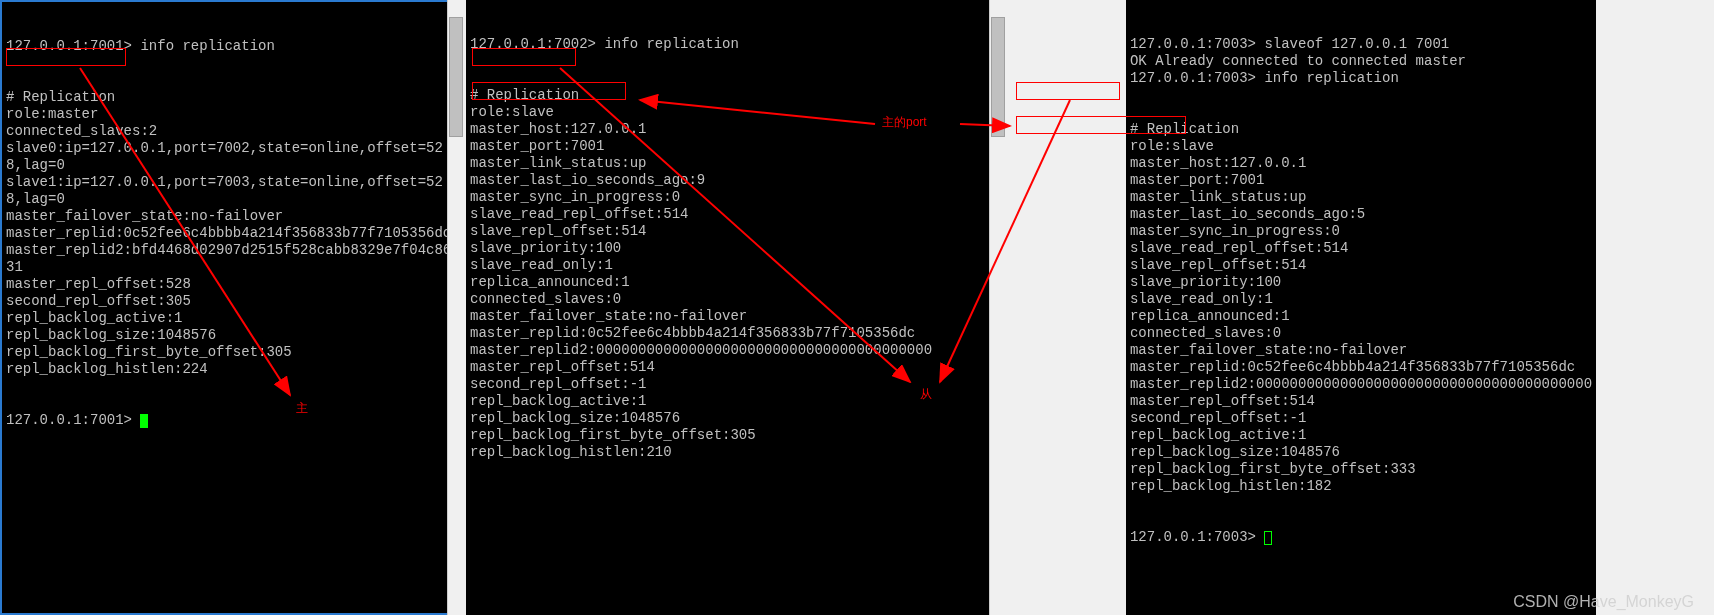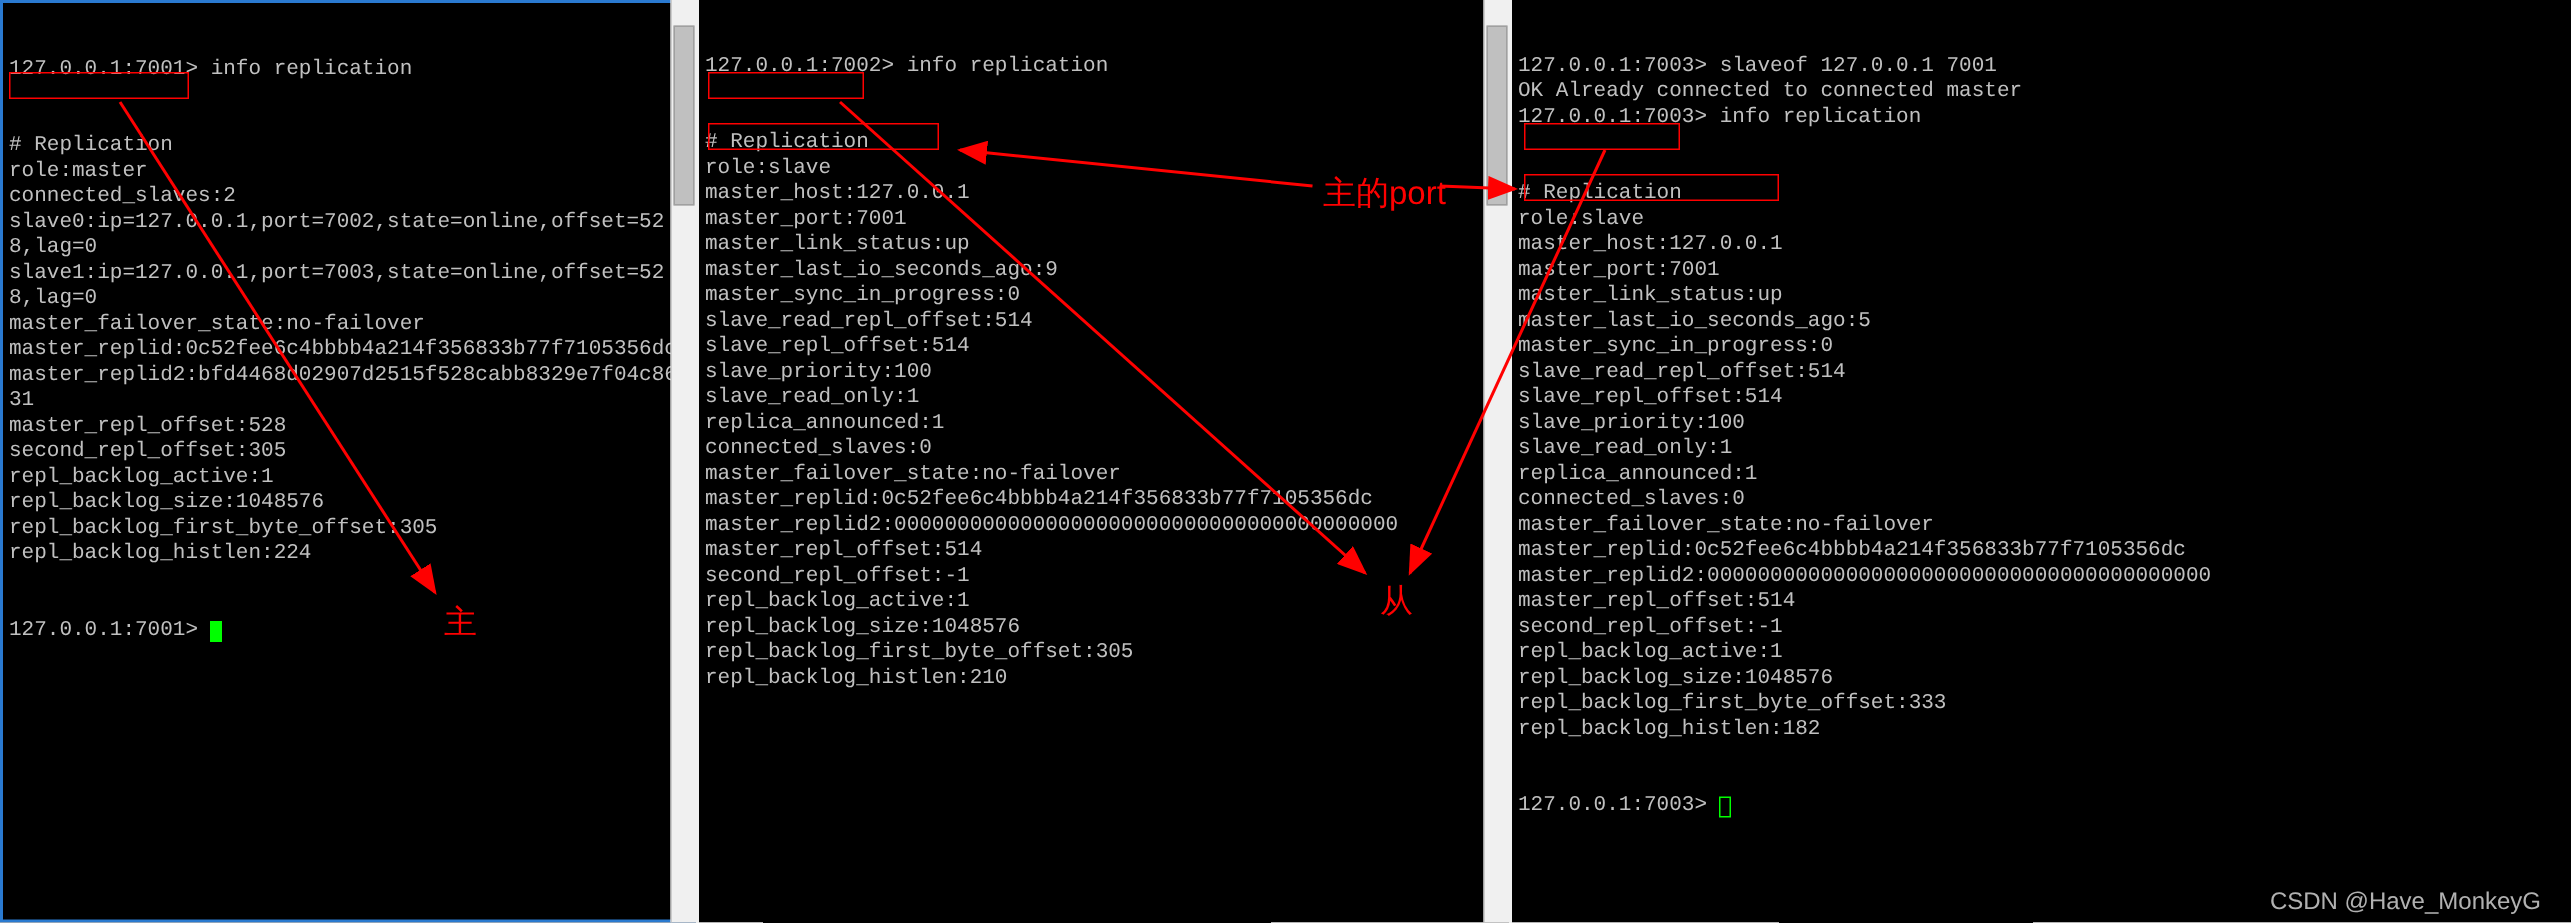--- a/index.html
+++ b/index.html
@@ -19,21 +19,21 @@
     gap: 2px;
   }
   .terminal-wrap {
     position: relative;
     display: flex;
     flex-direction: column;
     height: 100%;
   }
   .terminal-wrap.t1 { width: 464px; justify-content: center; }
   .terminal-wrap.t2 { width: 540px; }
-  .terminal-wrap.t3 { flex: 1; }
+  .terminal-wrap.t3 { flex: 1; align-items: center; }
   .terminal {
     background: #000;
     color: #c0c0c0;
     flex: 1;
     overflow: hidden;
     white-space: pre-wrap;
     word-break: break-all;
     padding: 2px 4px;
     line-height: 17px;
     position: relative;
@@ -60,21 +60,21 @@
   .line { display: block; }
   .cursor-g { background: #00ff00; display:inline-block; width: 8px; height: 14px; vertical-align: text-bottom;}
   .redbox {
     position: absolute;
     border: 1.5px solid #ff0000;
     pointer-events: none;
   }
   .anno {
     position: absolute;
     color: #ff0000;
-    font-size: 22px;
+    font-size: 12px;
     font-family: 'Microsoft YaHei', sans-serif;
     pointer-events: none;
   }
   .svg-overlay {
     position: absolute;
     top: 0; left: 0;
     width: 1714px;
     height: 615px;
     pointer-events: none;
   }

